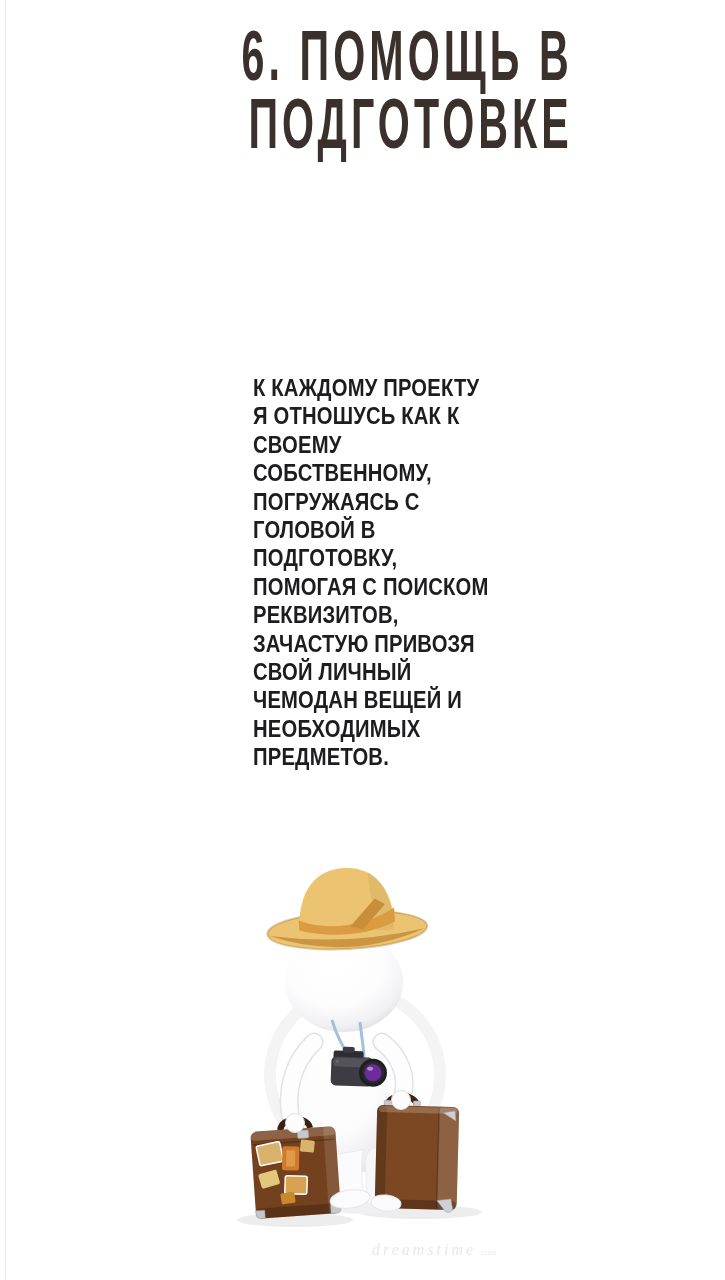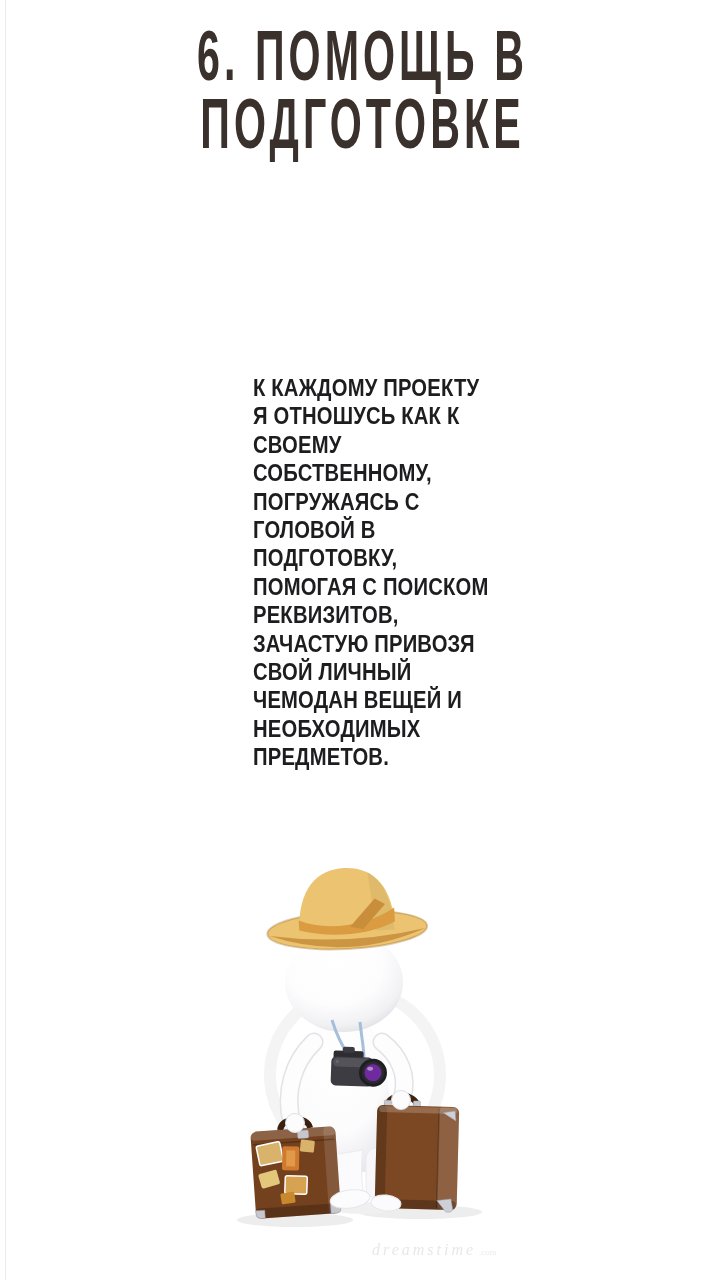--- a/index.html
+++ b/index.html
@@ -9,21 +9,21 @@
     position: relative;
     overflow: hidden;
     font-family: "Liberation Sans", sans-serif;
   }
   .page-edge {
     position: absolute; left: 5px; top: 0; width: 1px; height: 1280px;
     background: #ebebeb;
   }
   .title {
     position: absolute; top: 22px; left: 0; width: 725px;
-    text-align: center;
+    text-align: right;
     color: var(--title-color, #3a302c);
   }
   .title-line {
     display: block;
     font-family: "Liberation Sans", sans-serif;
     font-weight: 700;
     font-size: 71px;
     line-height: 68px;
     letter-spacing: 7px;
     white-space: nowrap;

